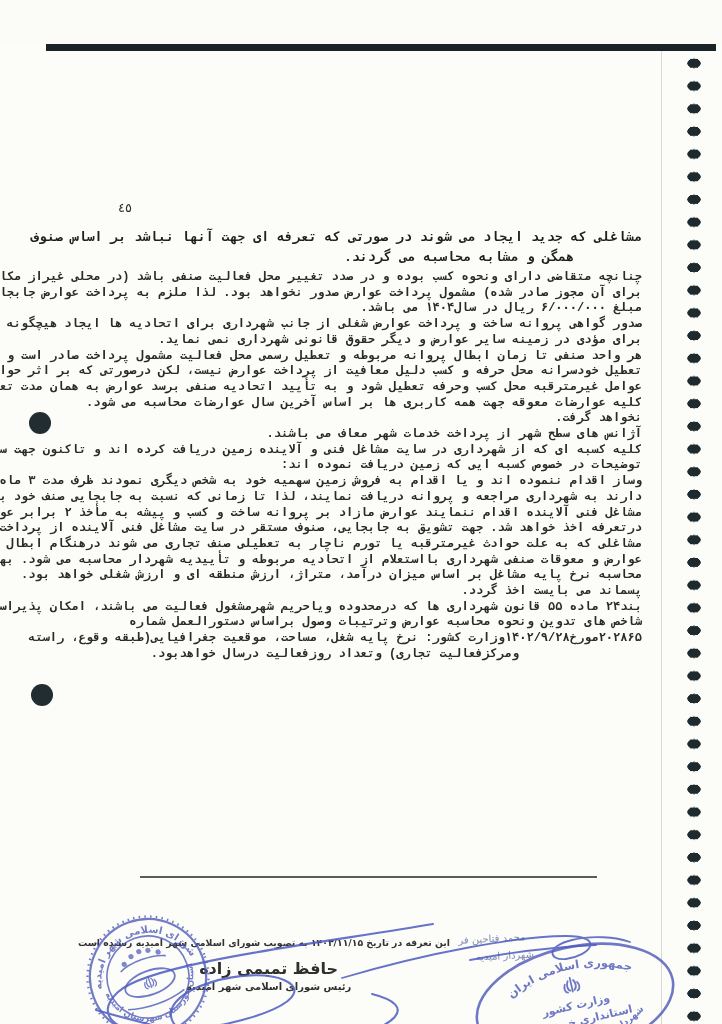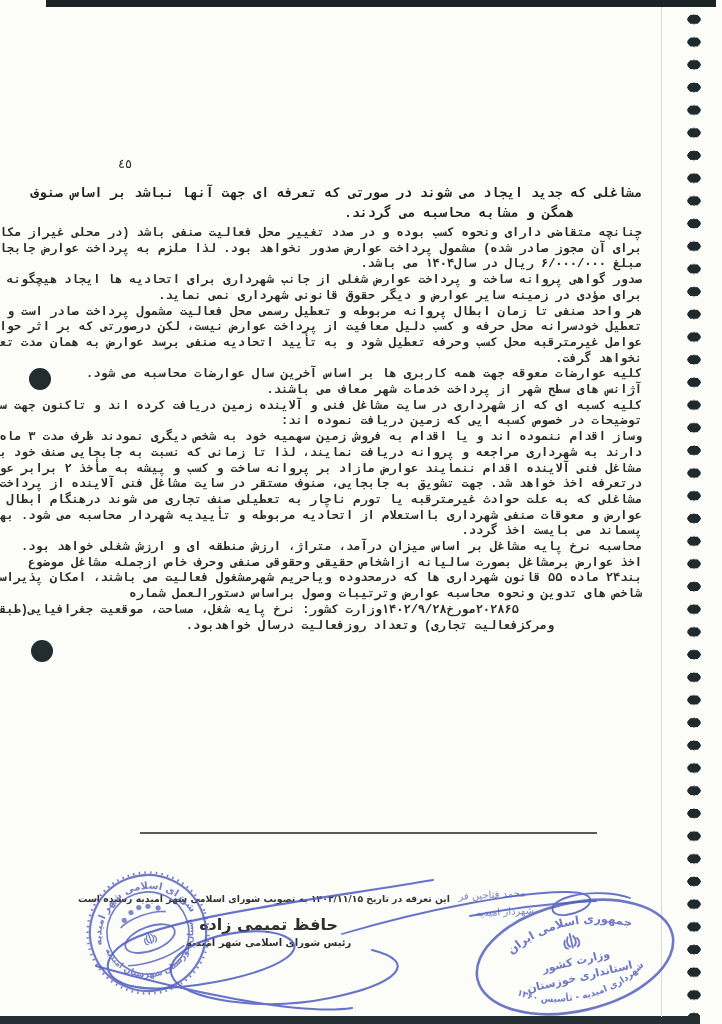--- a/index.html
+++ b/index.html
@@ -1,21 +1,21 @@
 <!DOCTYPE html>
 <html lang="fa"><head>
 <meta charset="utf-8">
 <style>
   html,body{margin:0;padding:0;}
   body{
     width:722px;height:1024px;position:relative;overflow:hidden;
     background:#fbfbf8;
     font-family:"DejaVu Sans", sans-serif;
   }
-  .page{position:absolute;inset:0;background:#fcfcf9;}
+  .page{position:absolute;inset:0;background:#fcfcf9;margin-top:44px;}
 
   
   .edge-top{position:absolute;left:46px;top:0;width:670px;height:7px;background:#1a2327;}
   .edge-bottom{position:absolute;left:0;top:1016px;width:700px;height:8px;background:#242e33;}
   .page-edge-line{position:absolute;left:661px;top:7px;width:1px;height:1010px;background:#d9d9d4;}
   .binding-holes{
     position:absolute;left:684px;top:8px;width:20px;height:1008px;
     background-image:radial-gradient(ellipse 9.5px 7px at 50% 50%, #1f2a2f 68%, rgba(31,42,47,0) 72%);
     background-size:20px 22.7px;background-repeat:repeat-y;
   }
@@ -84,34 +84,33 @@
     <div class="body-lines">
 
     <div class="body-line">چنانچه متقاضی دارای ونحوه کسب بوده و در صدد تغییر محل فعالیت صنفی باشد (در محلی غیراز مکانی که</div>
         <div class="body-line">برای آن مجوز صادر شده) مشمول پرداخت عوارض صدور نخواهد بود. لذا ملزم به پرداخت عوارض جابجایی به</div>
         <div class="body-line">مبلغ ۶/۰۰۰/۰۰۰ ریال در سال۱۴۰۴ می باشد.</div>
         <div class="body-line">صدور گواهی پروانه ساخت و پرداخت عوارض شغلی از جانب شهرداری برای اتحادیه ها ایجاد هیچگونه حقی</div>
         <div class="body-line">برای مؤدی در زمینه سایر عوارض و دیگر حقوق قانونی شهرداری نمی نماید.</div>
         <div class="body-line">هر واحد صنفی تا زمان ابطال پروانه مربوطه و تعطیل رسمی محل فعالیت مشمول پرداخت صادر است و</div>
         <div class="body-line">تعطیل خودسرانه محل حرفه و کسب دلیل معافیت از پرداخت عوارض نیست، لکن درصورتی که بر اثر حوادث و</div>
         <div class="body-line">عوامل غیرمترقبه محل کسب وحرفه تعطیل شود و به تأیید اتحادیه صنفی برسد عوارض به همان مدت تعلق</div>
+        <div class="body-line">کلیه عوارضات معوقه جهت همه کاربری ها بر اساس آخرین سال عوارضات محاسبه می شود.</div>
         <div class="body-line">نخواهد گرفت.</div>
-        <div class="body-line">کلیه عوارضات معوقه جهت همه کاربری ها بر اساس آخرین سال عوارضات محاسبه می شود.</div>
         <div class="body-line">آژانس های سطح شهر از پرداخت خدمات شهر معاف می باشند.</div>
         <div class="body-line">کلیه کسبه ای که از شهرداری در سایت مشاغل فنی و آلاینده زمین دریافت کرده اند و تاکنون جهت ساخت</div>
         <div class="body-line">توضیحات در خصوص کسبه ایی که زمین دریافت نموده اند:</div>
         <div class="body-line">وساز اقدام ننموده اند و یا اقدام به فروش زمین سهمیه خود به شخص دیگری نمودند ظرف مدت ۳ ماه مهلت</div>
         <div class="body-line">دارند به شهرداری مراجعه و پروانه دریافت نمایند، لذا تا زمانی که نسبت به جابجایی صنف خود به سایت</div>
         <div class="body-line">مشاغل فنی آلاینده اقدام ننمایند عوارض مازاد بر پروانه ساخت و کسب و پیشه به مأخذ ۲ برابر عوارض</div>
         <div class="body-line">درتعرفه اخذ خواهد شد. جهت تشویق به جابجایی، صنوف مستقر در سایت مشاغل فنی آلاینده از پرداخت بهاء</div>
         <div class="body-line">مشاغلی که به علت حوادث غیرمترقبه یا تورم ناچار به تعطیلی صنف تجاری می شوند درهنگام ابطال پروانه،</div>
         <div class="body-line">عوارض و معوقات صنفی شهرداری بااستعلام از اتحادیه مربوطه و تأییدیه شهردار محاسبه می شود. بهاء خدمات</div>
+        <div class="body-line">محاسبه نرخ پایه مشاغل بر اساس میزان درآمد، متراژ، ارزش منطقه ای و ارزش شغلی خواهد بود.</div>
         <div class="body-line">پسماند می بایست اخذ گردد.</div>
-        <div class="body-line">محاسبه نرخ پایه مشاغل بر اساس میزان درآمد، متراژ، ارزش منطقه ای و ارزش شغلی خواهد بود.</div>
-        <div class="body-line">اخذ عوارض برمشاغل بصورت سالیانه ازاشخاص حقیقی وحقوقی صنفی وحرف خاص ازجمله مشاغل موضوع</div>
         <div class="body-line">بند۲۴ ماده ۵۵ قانون شهرداری ها که درمحدوده ویاحریم شهرمشغول فعالیت می باشند، امکان پذیراست.</div>
         <div class="body-line">شاخص های تدوین ونحوه محاسبه عوارض وترتیبات وصول براساس دستورالعمل شماره</div>
         <div class="body-line">۲۰۲۸۶۵مورخ۱۴۰۲/۹/۲۸وزارت کشور: نرخ پایه شغل، مساحت، موقعیت جغرافیایی(طبقه وقوع، راسته</div>
         <div class="body-line">ومرکزفعالیت تجاری) وتعداد روزفعالیت درسال خواهدبود.</div>
       </div>
   </div>
 
   <div class="separator-line"></div>
 
   <div class="approval-statement">این تعرفه در تاریخ ۱۴۰۳/۱۱/۱۵ به تصویب شورای اسلامی شهر امیدیه رسیده است</div>

